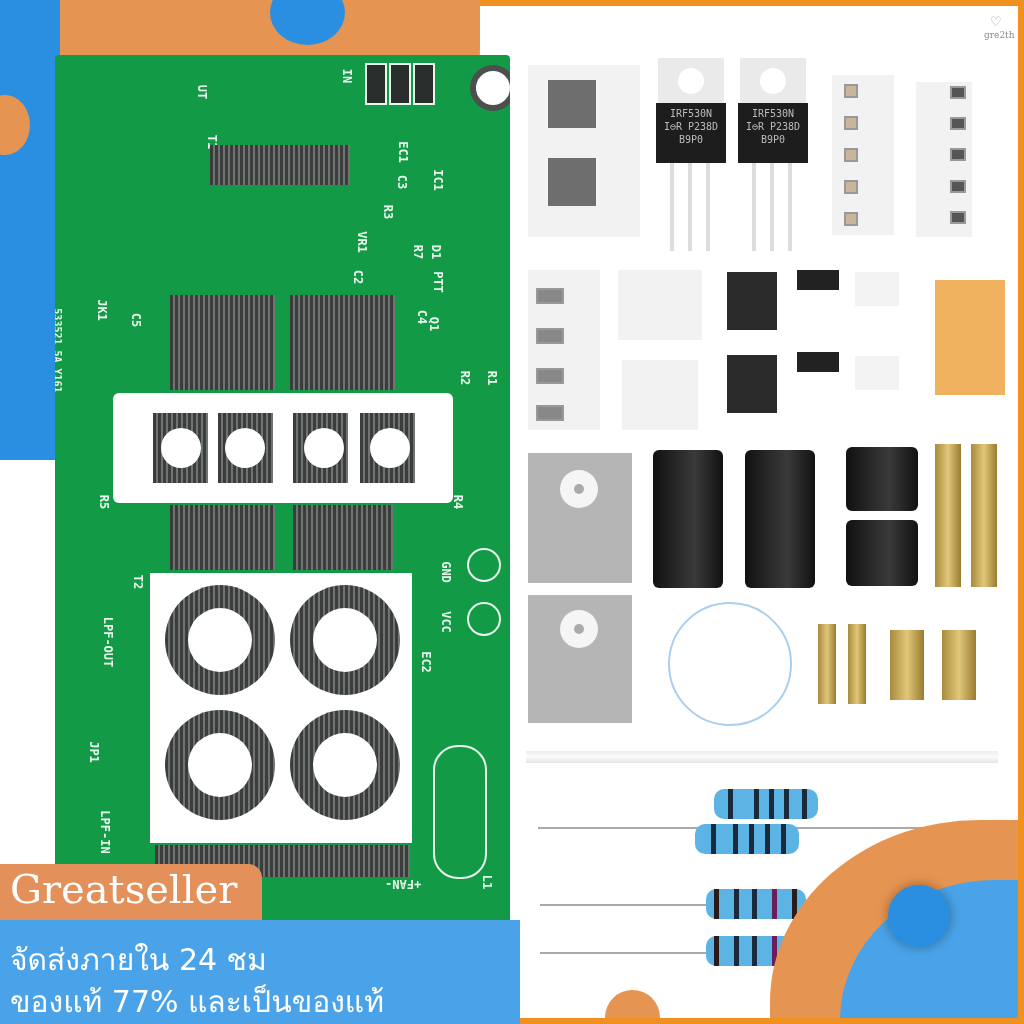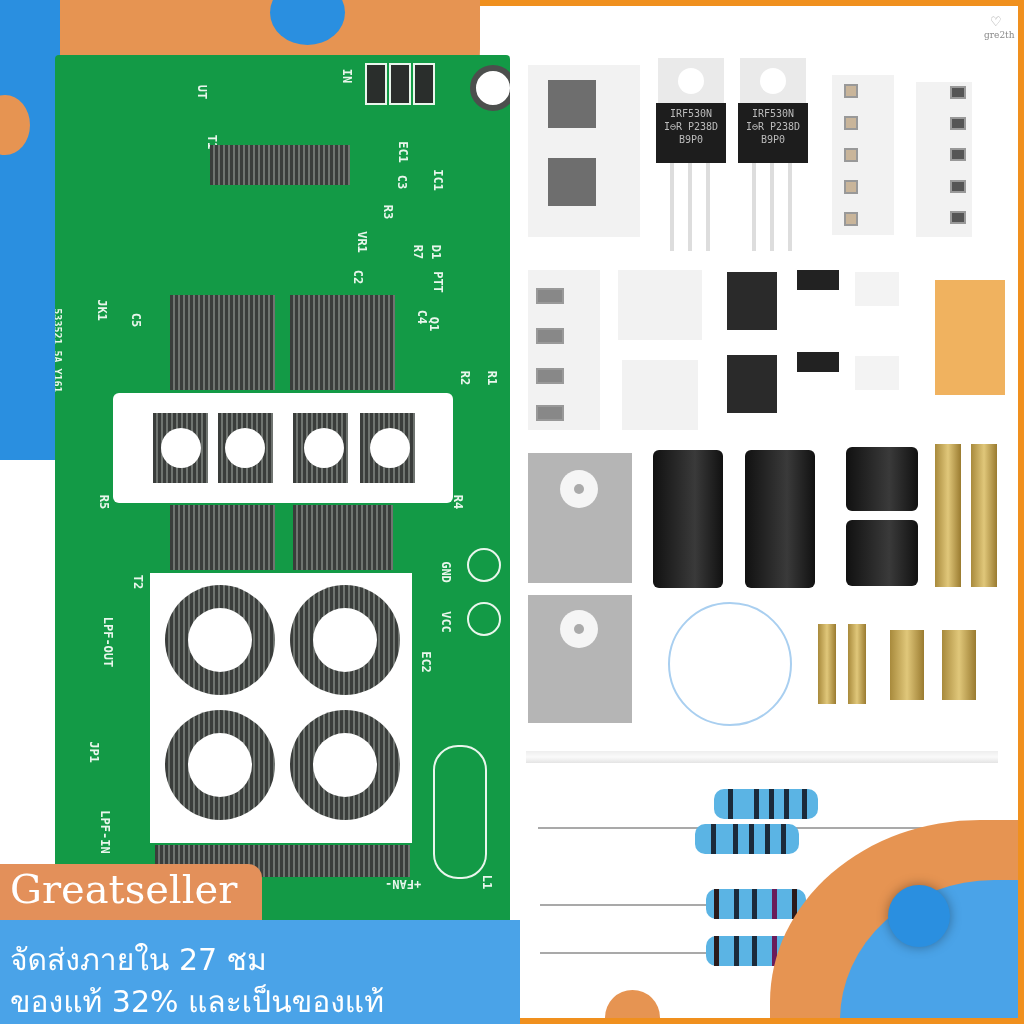--- a/index.html
+++ b/index.html
@@ -242,14 +242,14 @@
 <div class="abs blob-blue-br"></div>
 <div class="abs blob-blue-circ"></div>
 <div class="abs blob-orange-circ"></div>
 
 <div class="abs frame-right"></div>
 <div class="abs frame-bottom"></div>
 
 <div class="abs brand-banner"></div>
 <div class="abs brand-text">Greatseller</div>
 <div class="abs promo-banner"></div>
-<div class="abs promo-line" style="top:936px;">จัดส่งภายใน 27 ชม</div>
-<div class="abs promo-line" style="top:978px;">ของแท้ 32% และเป็นของแท้</div>
+<div class="abs promo-line" style="top:936px;">จัดส่งภายใน 24 ชม</div>
+<div class="abs promo-line" style="top:978px;">ของแท้ 77% และเป็นของแท้</div>
 
 </body></html>

